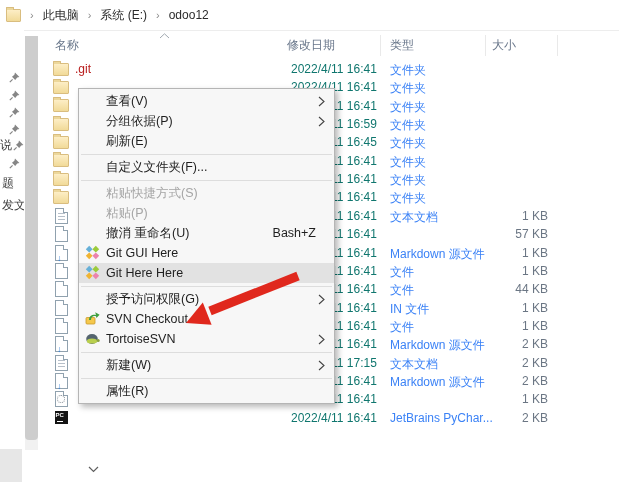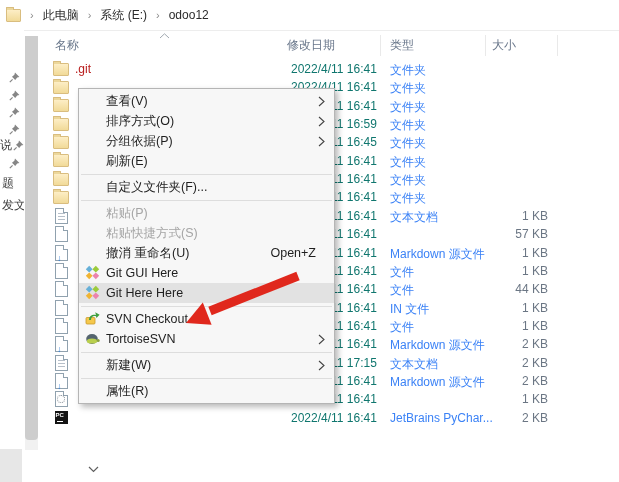--- a/index.html
+++ b/index.html
@@ -333,48 +333,42 @@
   </div>
 
 <div id="context-menu">
     <div class="mi">
       <span class="lbl">查看(V)</span>
       <span class="sub"><svg width="7" height="11" viewBox="0 0 7 11">
           <path d="M1,1 L6,5.5 L1,10" stroke="#444" stroke-width="1.1" fill="none"></path>
         </svg></span>
     </div>
     <div class="mi">
-      <span class="lbl">排序方式(O)</span>
-      <span class="sub"><svg width="7" height="11" viewBox="0 0 7 11">
-          <path d="M1,1 L6,5.5 L1,10" stroke="#444" stroke-width="1.1" fill="none"></path>
-        </svg></span>
-    </div>
-    <div class="mi">
       <span class="lbl">分组依据(P)</span>
       <span class="sub"><svg width="7" height="11" viewBox="0 0 7 11">
           <path d="M1,1 L6,5.5 L1,10" stroke="#444" stroke-width="1.1" fill="none"></path>
         </svg></span>
     </div>
     <div class="mi">
       <span class="lbl">刷新(E)</span>
     </div>
     <div class="sep"></div>
     <div class="mi">
       <span class="lbl">自定义文件夹(F)...</span>
     </div>
     <div class="sep"></div>
     <div class="mi disabled">
+      <span class="lbl">粘贴快捷方式(S)</span>
+    </div>
+    <div class="mi disabled">
       <span class="lbl">粘贴(P)</span>
     </div>
-    <div class="mi disabled">
-      <span class="lbl">粘贴快捷方式(S)</span>
-    </div>
     <div class="mi">
       <span class="lbl">撤消 重命名(U)</span>
-      <span class="sc">Open+Z</span>
+      <span class="sc">Bash+Z</span>
     </div>
     <div class="mi">
       <span class="mic">
         <svg width="15" height="15" viewBox="0 0 15 15">
           <path d="M4.2,0.8 L7.6,4.2 L4.2,7.6 L0.8,4.2 Z" fill="#66b0d8"></path>
           <path d="M10.8,0.8 L14.2,4.2 L10.8,7.6 L7.4,4.2 Z" fill="#9ccb3b"></path>
           <path d="M4.2,7.4 L7.6,10.8 L4.2,14.2 L0.8,10.8 Z" fill="#f0b433"></path>
           <path d="M10.8,7.4 L14.2,10.8 L10.8,14.2 L7.4,10.8 Z" fill="#ec83ad"></path>
         </svg>
       </span>
@@ -386,20 +380,26 @@
           <path d="M4.2,0.8 L7.6,4.2 L4.2,7.6 L0.8,4.2 Z" fill="#66b0d8"></path>
           <path d="M10.8,0.8 L14.2,4.2 L10.8,7.6 L7.4,4.2 Z" fill="#9ccb3b"></path>
           <path d="M4.2,7.4 L7.6,10.8 L4.2,14.2 L0.8,10.8 Z" fill="#f0b433"></path>
           <path d="M10.8,7.4 L14.2,10.8 L10.8,14.2 L7.4,10.8 Z" fill="#ec83ad"></path>
         </svg>
       </span>
       <span class="lbl">Git Here Here</span>
     </div>
     <div class="sep"></div>
     <div class="mi">
+      <span class="lbl">授予访问权限(G)</span>
+      <span class="sub"><svg width="7" height="11" viewBox="0 0 7 11">
+          <path d="M1,1 L6,5.5 L1,10" stroke="#444" stroke-width="1.1" fill="none"></path>
+        </svg></span>
+    </div>
+    <div class="mi">
       <span class="mic">
         <svg width="15" height="15" viewBox="0 0 15 15">
           <rect x="1" y="6.5" width="9" height="6.5" rx="1" fill="#f5c84c" stroke="#c9992a" stroke-width="0.8"></rect>
           <path d="M4,9 C4,4.5 8,3 11,4 L10.2,1.2 L14.6,3.8 L11.4,7 L11,5.2 C8.5,4.5 6,5.5 6,9 Z" fill="#3e9e3e"></path>
         </svg>
       </span>
       <span class="lbl">SVN Checkout...</span>
     </div>
     <div class="mi">
       <span class="mic">

